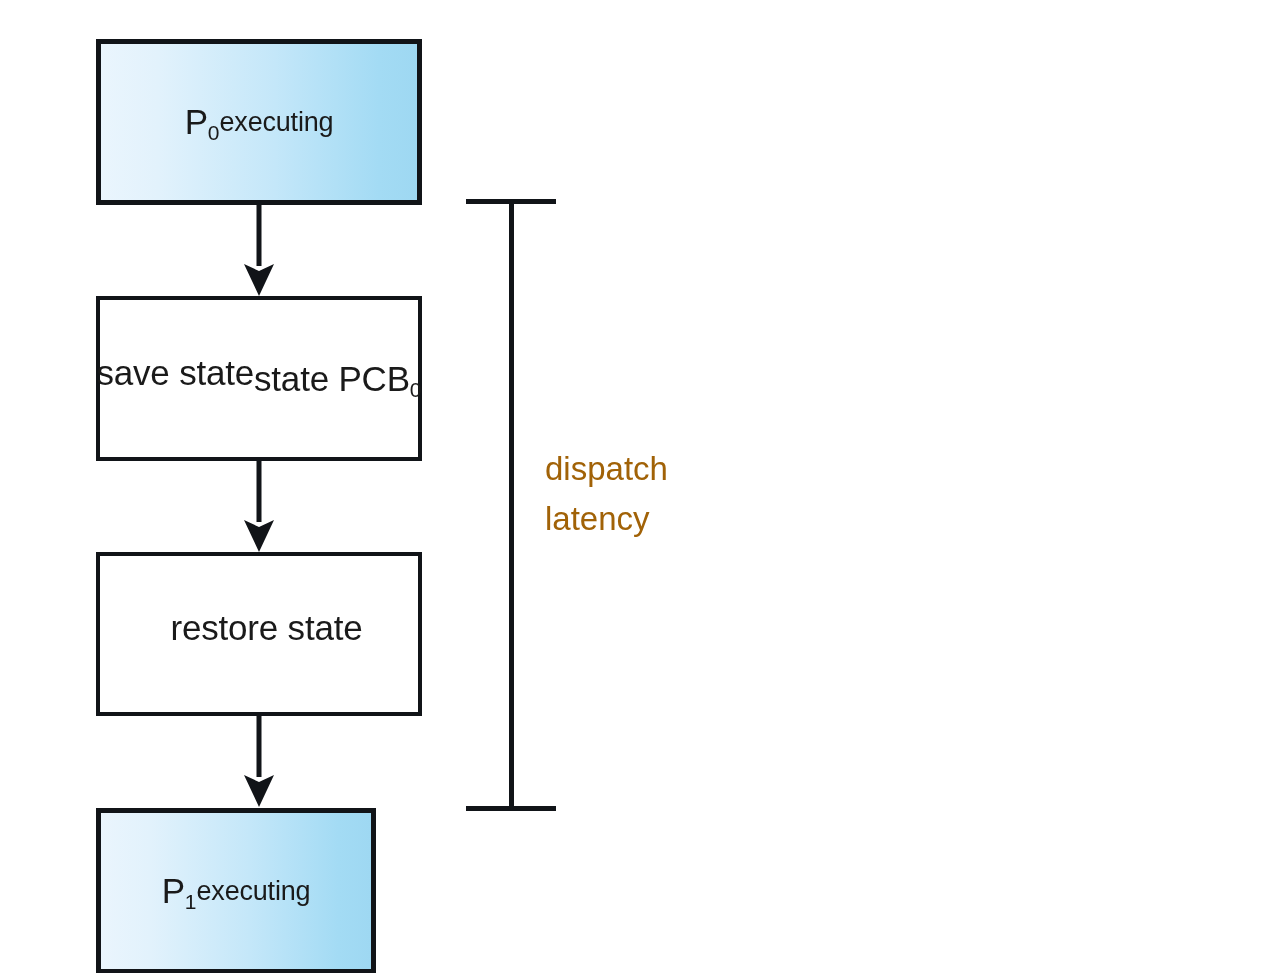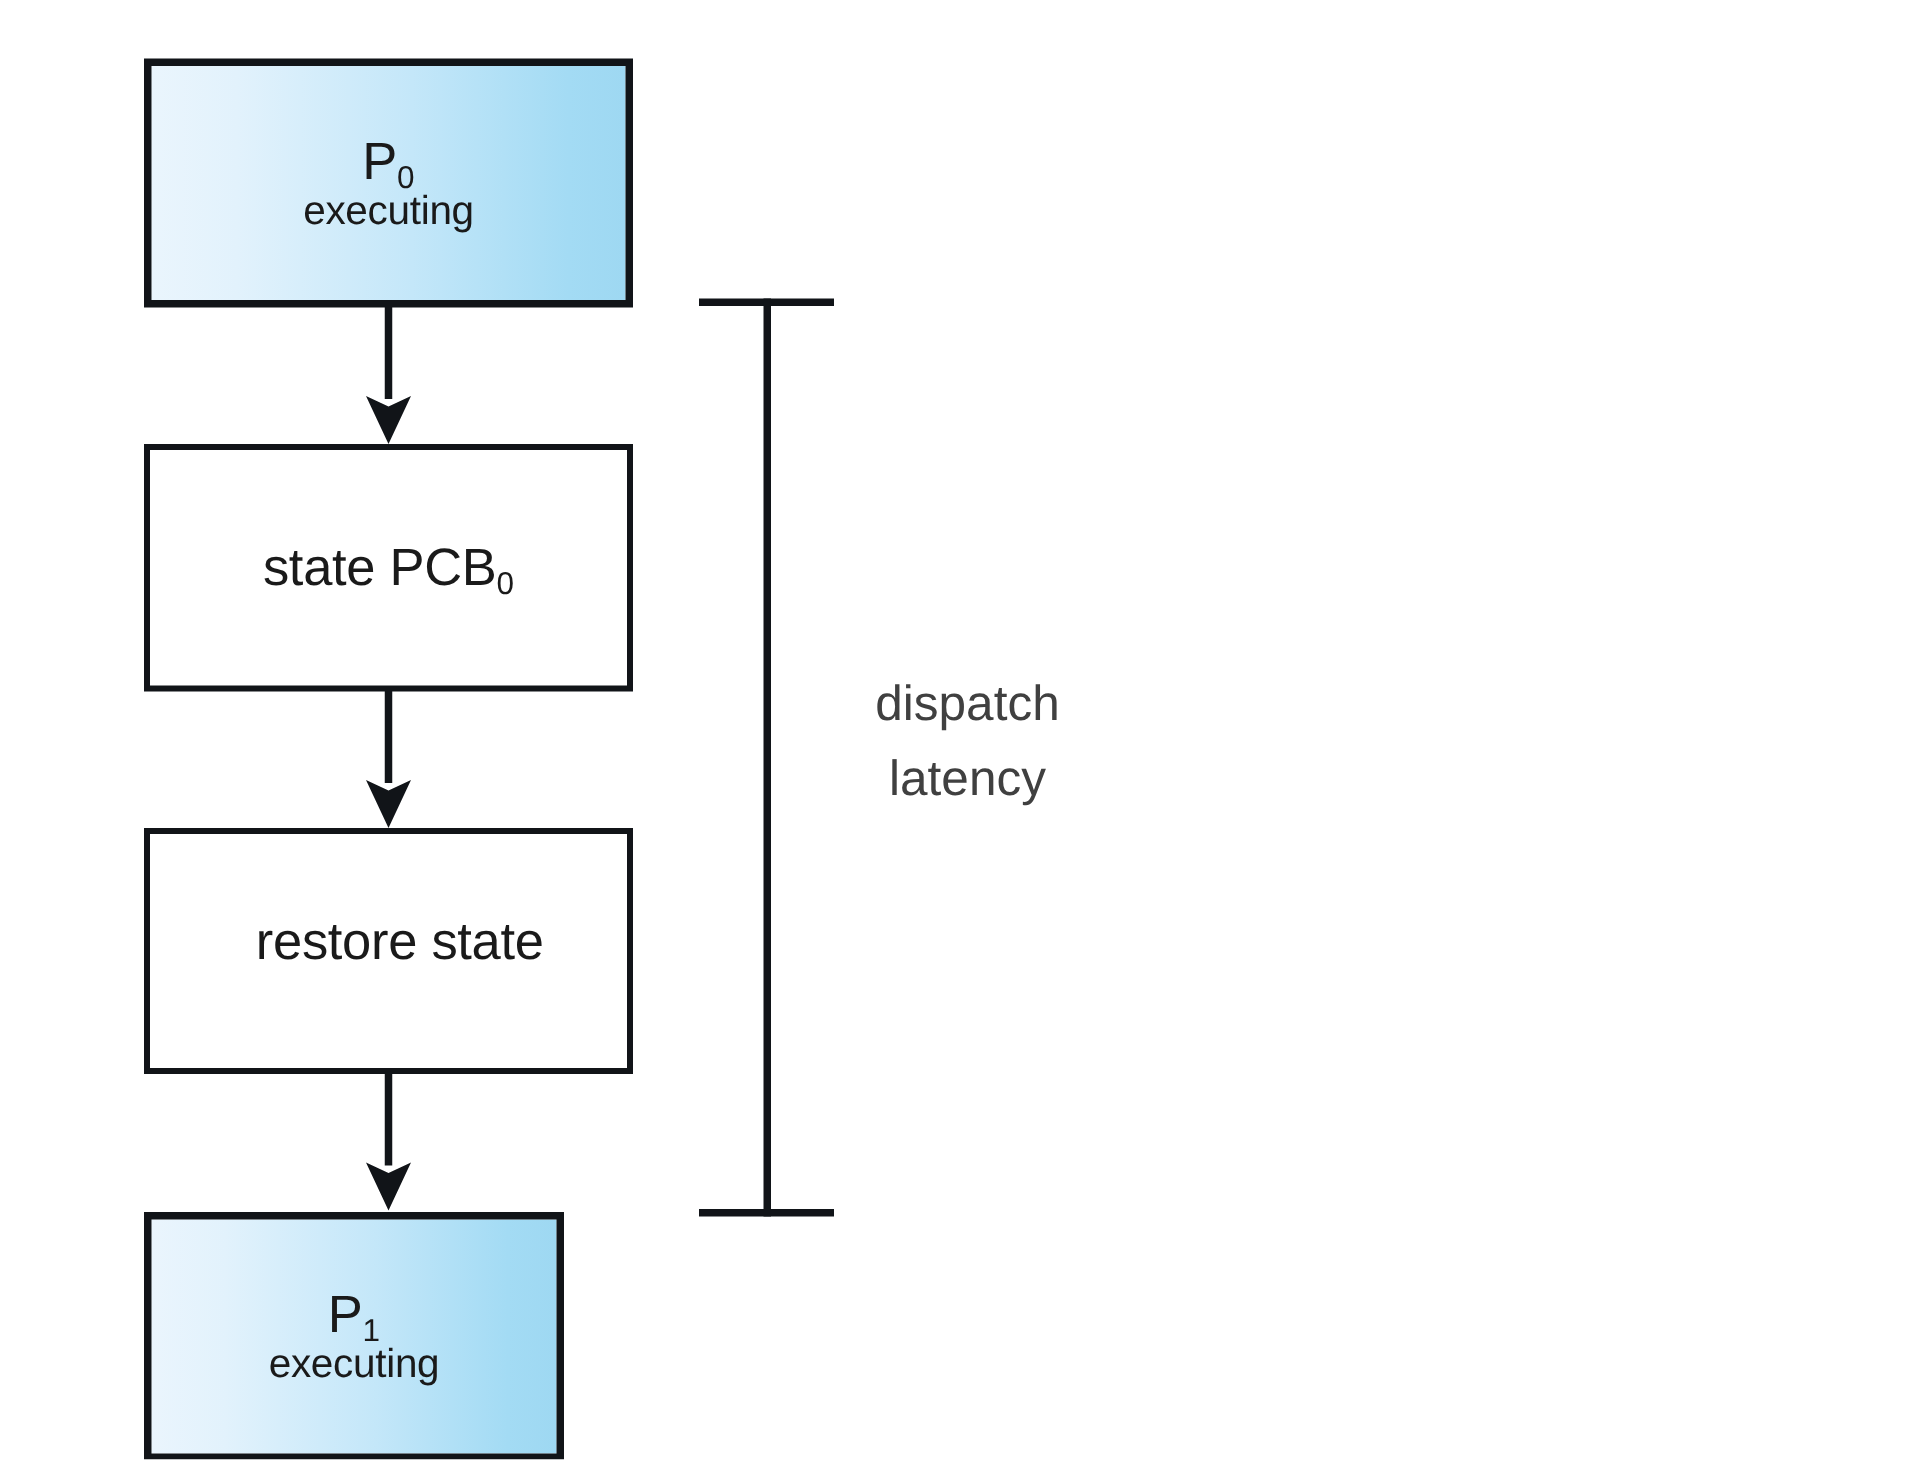--- a/index.html
+++ b/index.html
@@ -19,21 +19,21 @@
     background: #ffffff;
     overflow: hidden;
   }
 
   
   .node {
     position: absolute;
     box-sizing: border-box;
     border: 5px solid #111418;
     display: flex;
-    flex-direction: column;
+    flex-direction: row;
     align-items: center;
     justify-content: center;
     line-height: 1.0;
   }
   .node.plain {
     background: #ffffff;
     border-width: 4px;
   }
   .node.shaded {
     background: linear-gradient(to right, #eaf5fd 0%, #e2f2fc 18%, #c4e7f9 55%, #a3dbf4 88%, #9ed8f2 100%);
@@ -67,44 +67,44 @@
     position: absolute;
     background: #111418;
   }
   .bracket-tick {
     position: absolute;
     background: #111418;
   }
 
   .bracket-label {
     position: absolute;
-    text-align: center;
     font-size: 33px;
     line-height: 50px;
-    color: #404040;
+    color: #a16207;
     white-space: nowrap;
   }
   .bracket-label span { display: block; }
 </style>
 </head>
 <body>
 
 <div id="canvas">
 
   <div class="node shaded" style="left:96px; top:39px; width:326px; height:166px;">
     <span class="node-line l1"><span>P</span><sub>0</sub></span>
     <span class="node-line l2">executing</span>
   </div>
 
   <svg class="arrow" style="left:233px; top:204px;" width="52" height="94" viewBox="0 0 52 94">
     <rect x="23.5" y="0" width="5" height="62" fill="#111418"></rect>
     <path d="M 26 92 L 11 60 L 26 67 L 41 60 Z" fill="#111418"></path>
   </svg>
 
   <div class="node plain" style="left:96px; top:296px; width:326px; height:165px;">
+    <span class="node-line l1">save state</span>
     <span class="node-line l2"><span>state PCB</span><sub>0</sub></span>
   </div>
 
   <svg class="arrow" style="left:233px; top:460px;" width="52" height="94" viewBox="0 0 52 94">
     <rect x="23.5" y="0" width="5" height="62" fill="#111418"></rect>
     <path d="M 26 92 L 11 60 L 26 67 L 41 60 Z" fill="#111418"></path>
   </svg>
 
   <div class="node plain" style="left:96px; top:552px; width:326px; height:164px;padding-left:15px;">
     <span class="node-line l1">restore state</span>

